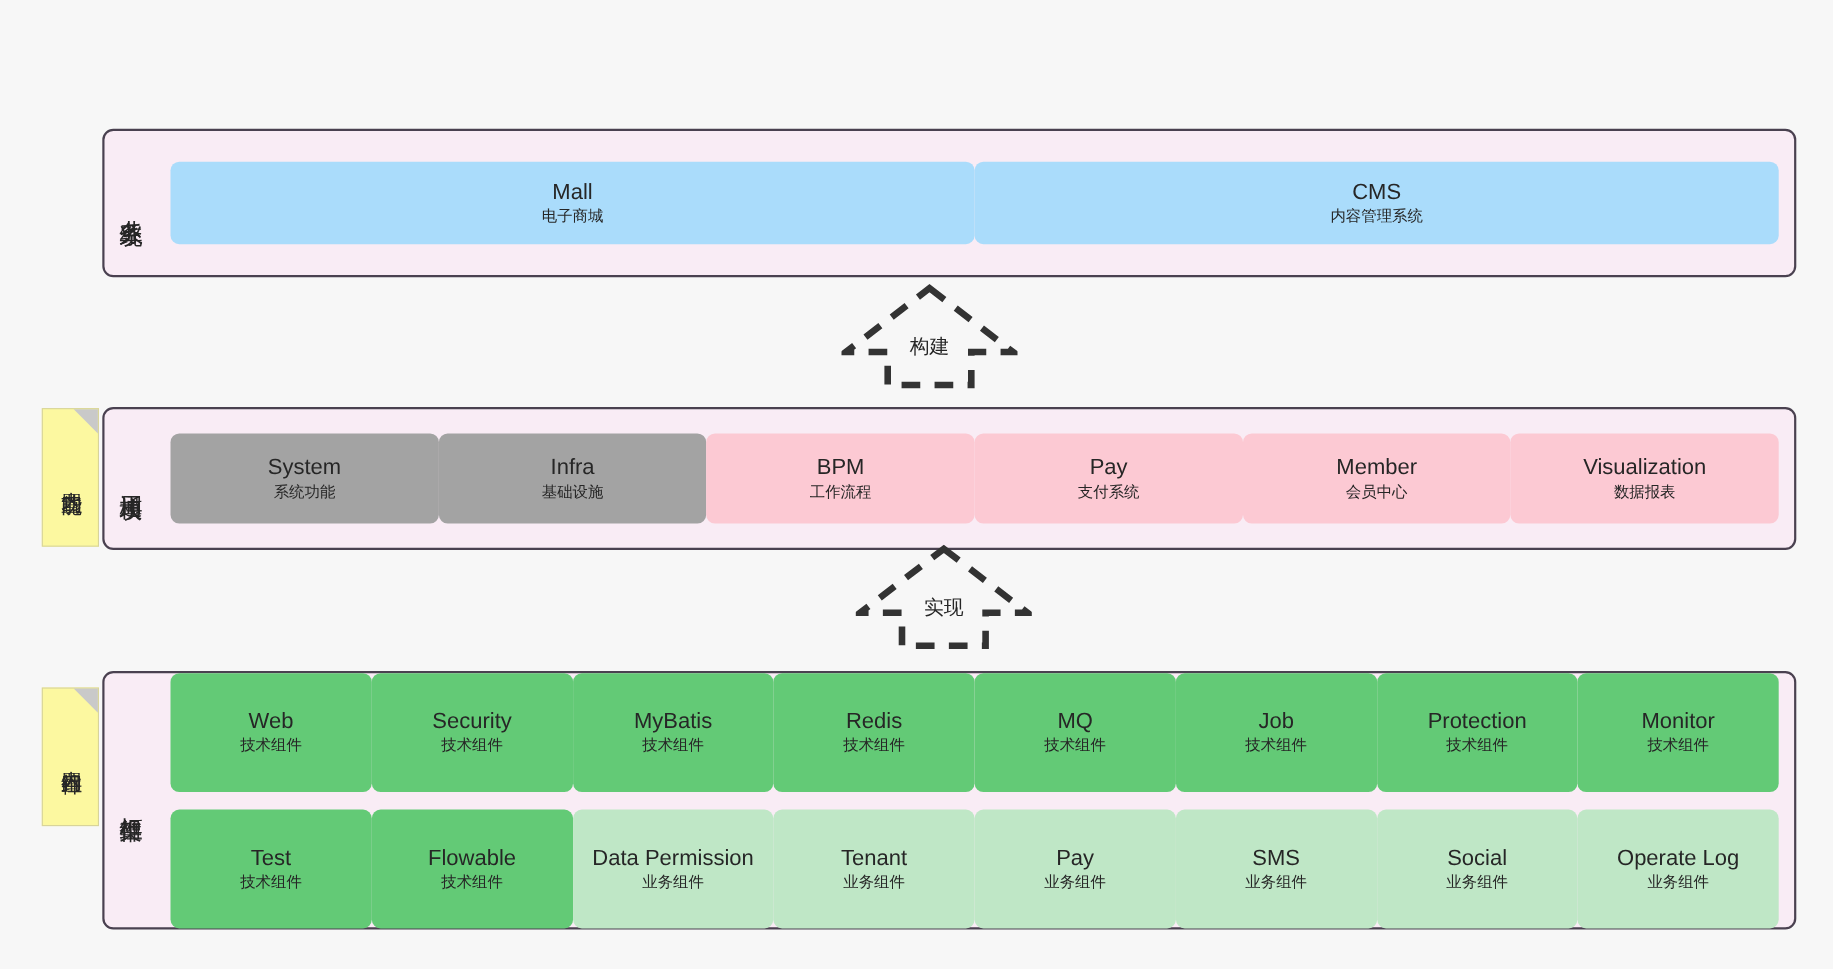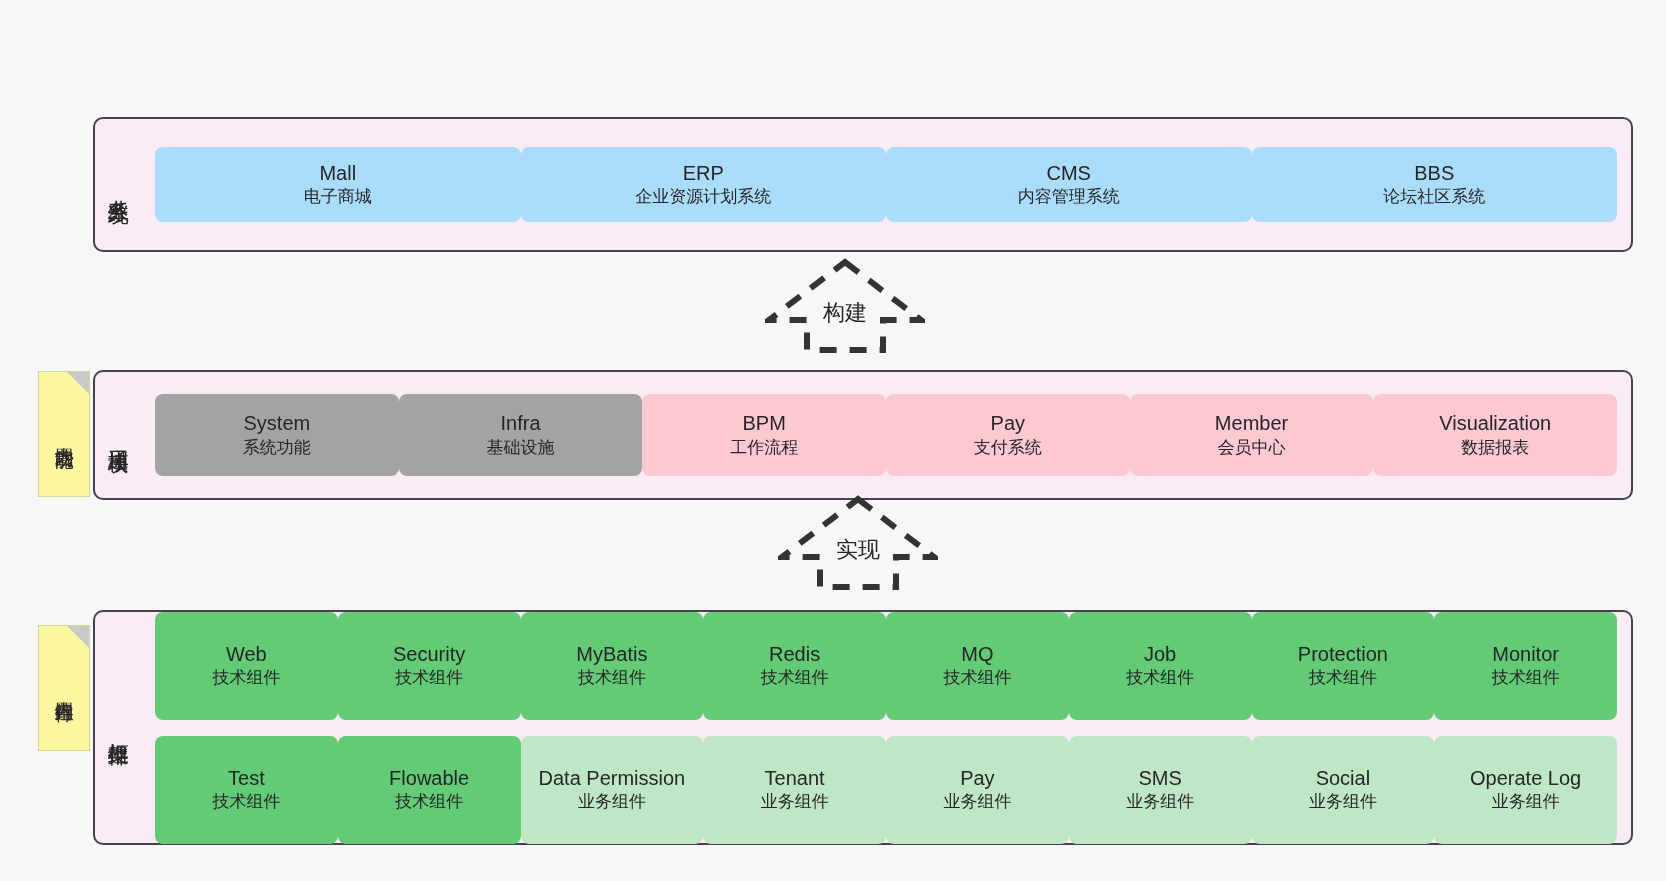--- a/index.html
+++ b/index.html
@@ -67,21 +67,21 @@
     flex-direction: column;
     align-items: center;
     justify-content: center;
     text-align: center;
     font-size: 20px;
     line-height: 1.28;
     color: #262626;
     padding: 6px 4px;
     box-sizing: border-box;
   }
-  .card .sub { font-size: 17px; }
+  .card .sub { font-size: 14px; }
 
   .card.blue        { background: #aadcfb; }
   .card.red         { background: #a3a3a3; }
   .card.pink        { background: #fcc9d3; }
   .card.green       { background: #63ca76; }
   .card.light-green { background: #bfe7c6; }
 
   
   #layer-business { left: 93px;  top: 117px; width: 1540px; height: 135px; }
   #layer-common   { left: 93px;  top: 370px; width: 1540px; height: 130px; }
@@ -135,21 +135,21 @@
     width: 100%;
     height: 100%;
     display: block;
   }
   .arrow-label {
     position: absolute;
     left: 0;
     right: 0;
     bottom: 30px;
     text-align: center;
-    font-size: 22px;
+    font-size: 18px;
     line-height: 1;
     color: #262626;
     pointer-events: none;
   }
   #connector-build   { left: 765px; top: 258px; }
   #connector-implement { left: 778px; top: 495px; }
 </style>
 </head>
 <body>
 
@@ -159,35 +159,27 @@
     <div class="layer-title">业务系统</div>
     <div class="layer-body">
       <div class="card-row">
 
         <div class="card blue">
           <div class="name">Mall</div>
           <div class="sub">电子商城</div>
         </div>
 
 
-        <div class="card blue">
-          <div class="name">ERP</div>
-          <div class="sub">企业资源计划系统</div>
-        </div>
 
 
         <div class="card blue">
           <div class="name">CMS</div>
           <div class="sub">内容管理系统</div>
         </div>
 
-        <div class="card blue">
-          <div class="name">BBS</div>
-          <div class="sub">论坛社区系统</div>
-        </div>
 
       </div>
     </div>
   </div>
 
   <div class="arrow-connector" id="connector-build">
     <svg viewBox="0 0 160 96" preserveAspectRatio="none" aria-hidden="true">
       <path d="M80 4 L156 62 L118 62 L118 92 L42 92 L42 62 L4 62 Z" fill="none" stroke="#333333" stroke-width="6" stroke-dasharray="17 13" stroke-linecap="butt" stroke-linejoin="miter"></path>
     </svg>
     <div class="arrow-label">构建</div>

